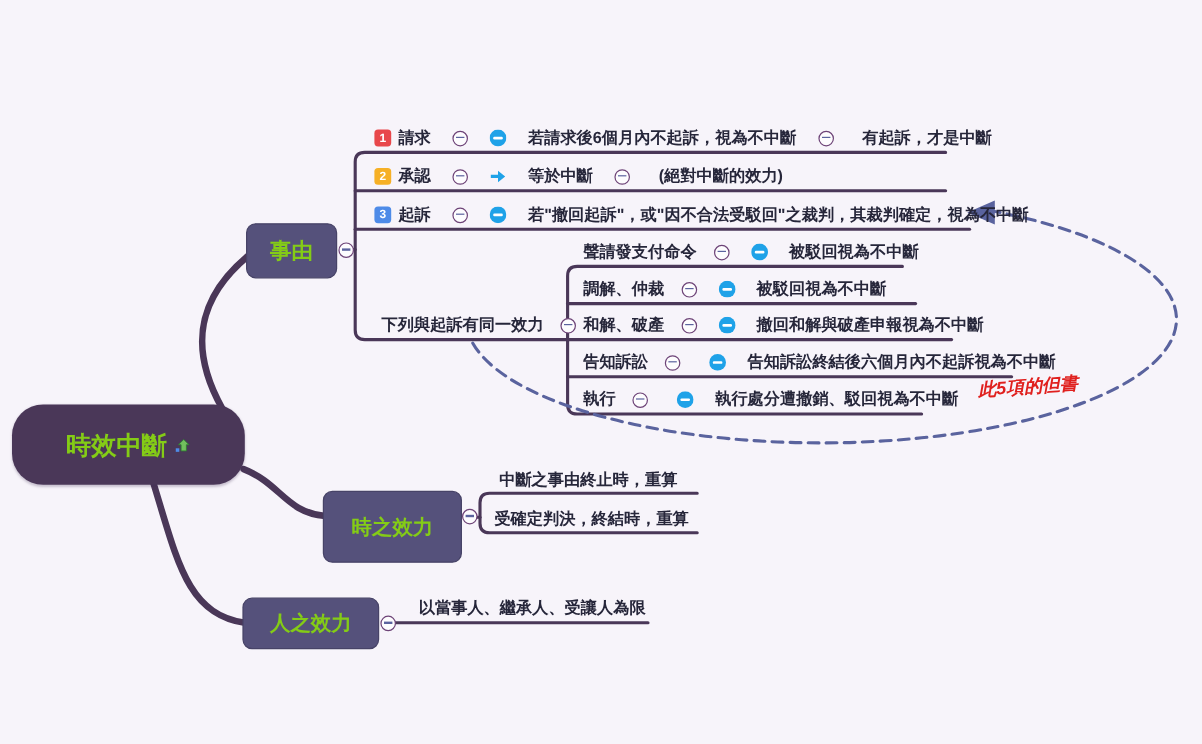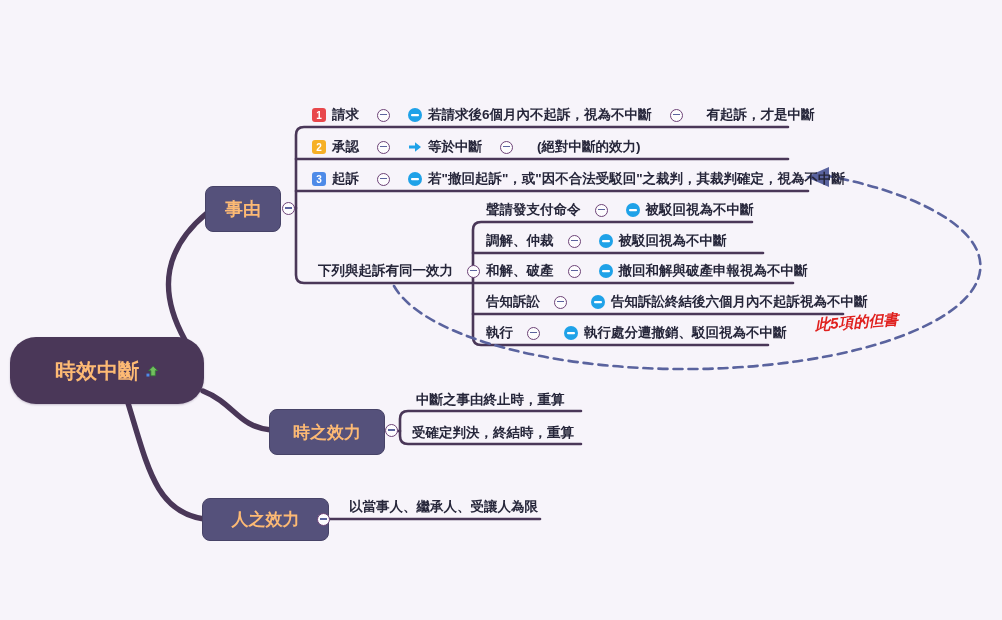--- a/index.html
+++ b/index.html
@@ -9,34 +9,34 @@
     background:#f7f4fa;
     position:relative;
     overflow:hidden;
   }
   .canvas { position:absolute; inset:0; width:1002px; height:620px; }
   svg.links { position:absolute; left:0; top:0; pointer-events:none; }
 
   
   .node {
     position:absolute; display:flex; align-items:center; justify-content:center;
-    color:#fdba74; font-weight:bold; cursor:default;
+    color:#84cc16; font-weight:bold; cursor:default;
   }
   .node-root {
     left:10px; top:337px; width:194px; height:67px;
     background:#4a3758; border-radius:26px; font-size:21px; gap:6px;
     box-shadow:0 1px 2px rgba(60,40,80,.25);
   }
   .node-branch {
     background:#55517b; border:1px solid #474367; border-radius:8px;
     font-size:18px;
   }
   .node-shiyou   { left:205px; top:186px; width:76px;  height:46px; }
-  .node-time     { left:269px; top:409px; width:116px; height:46px; font-size:17px; }
-  .node-person   { left:202px; top:498px; width:127px; height:43px; font-size:17px; }
+  .node-time     { left:269px; top:409px; width:116px; height:60px; font-size:17px; }
+  .node-person   { left:202px; top:498px; width:114px; height:43px; font-size:17px; }
 
   
   .collapse {
     width:13px; height:13px; border-radius:50%;
     background:#fdfcfe; border:1.5px solid #6d4377;
     position:relative; flex:0 0 auto;
   }
   .collapse::after {
     content:""; position:absolute; left:2px; right:2px; top:4.2px; height:1.6px;
     background:#5b639e;
@@ -57,21 +57,21 @@
     width:14px; height:14px; border-radius:3px; color:#fff;
     font-size:10px; font-weight:bold; display:flex; align-items:center;
     justify-content:center; margin-right:6px; flex:0 0 auto;
   }
   .badge-1 { background:#e8474b; }
   .badge-2 { background:#f6b026; }
   .badge-3 { background:#4e8be8; }
   .marker { width:14px; height:14px; flex:0 0 auto; display:block; }
   .gap-s { margin-left:14px; }
   .gap-m { margin-left:18px; }
-  .gap-text { margin-left:6px; }
+  .gap-text { margin-left:18px; }
   .gap-l { margin-left:24px; }
 
   .annotation {
     position:absolute; left:815px; top:313px;
     color:#e0201e; font-size:15px; font-weight:bold; font-style:italic;
     transform:rotate(-4deg); white-space:nowrap;
   }
 </style>
 </head>
 <body>

